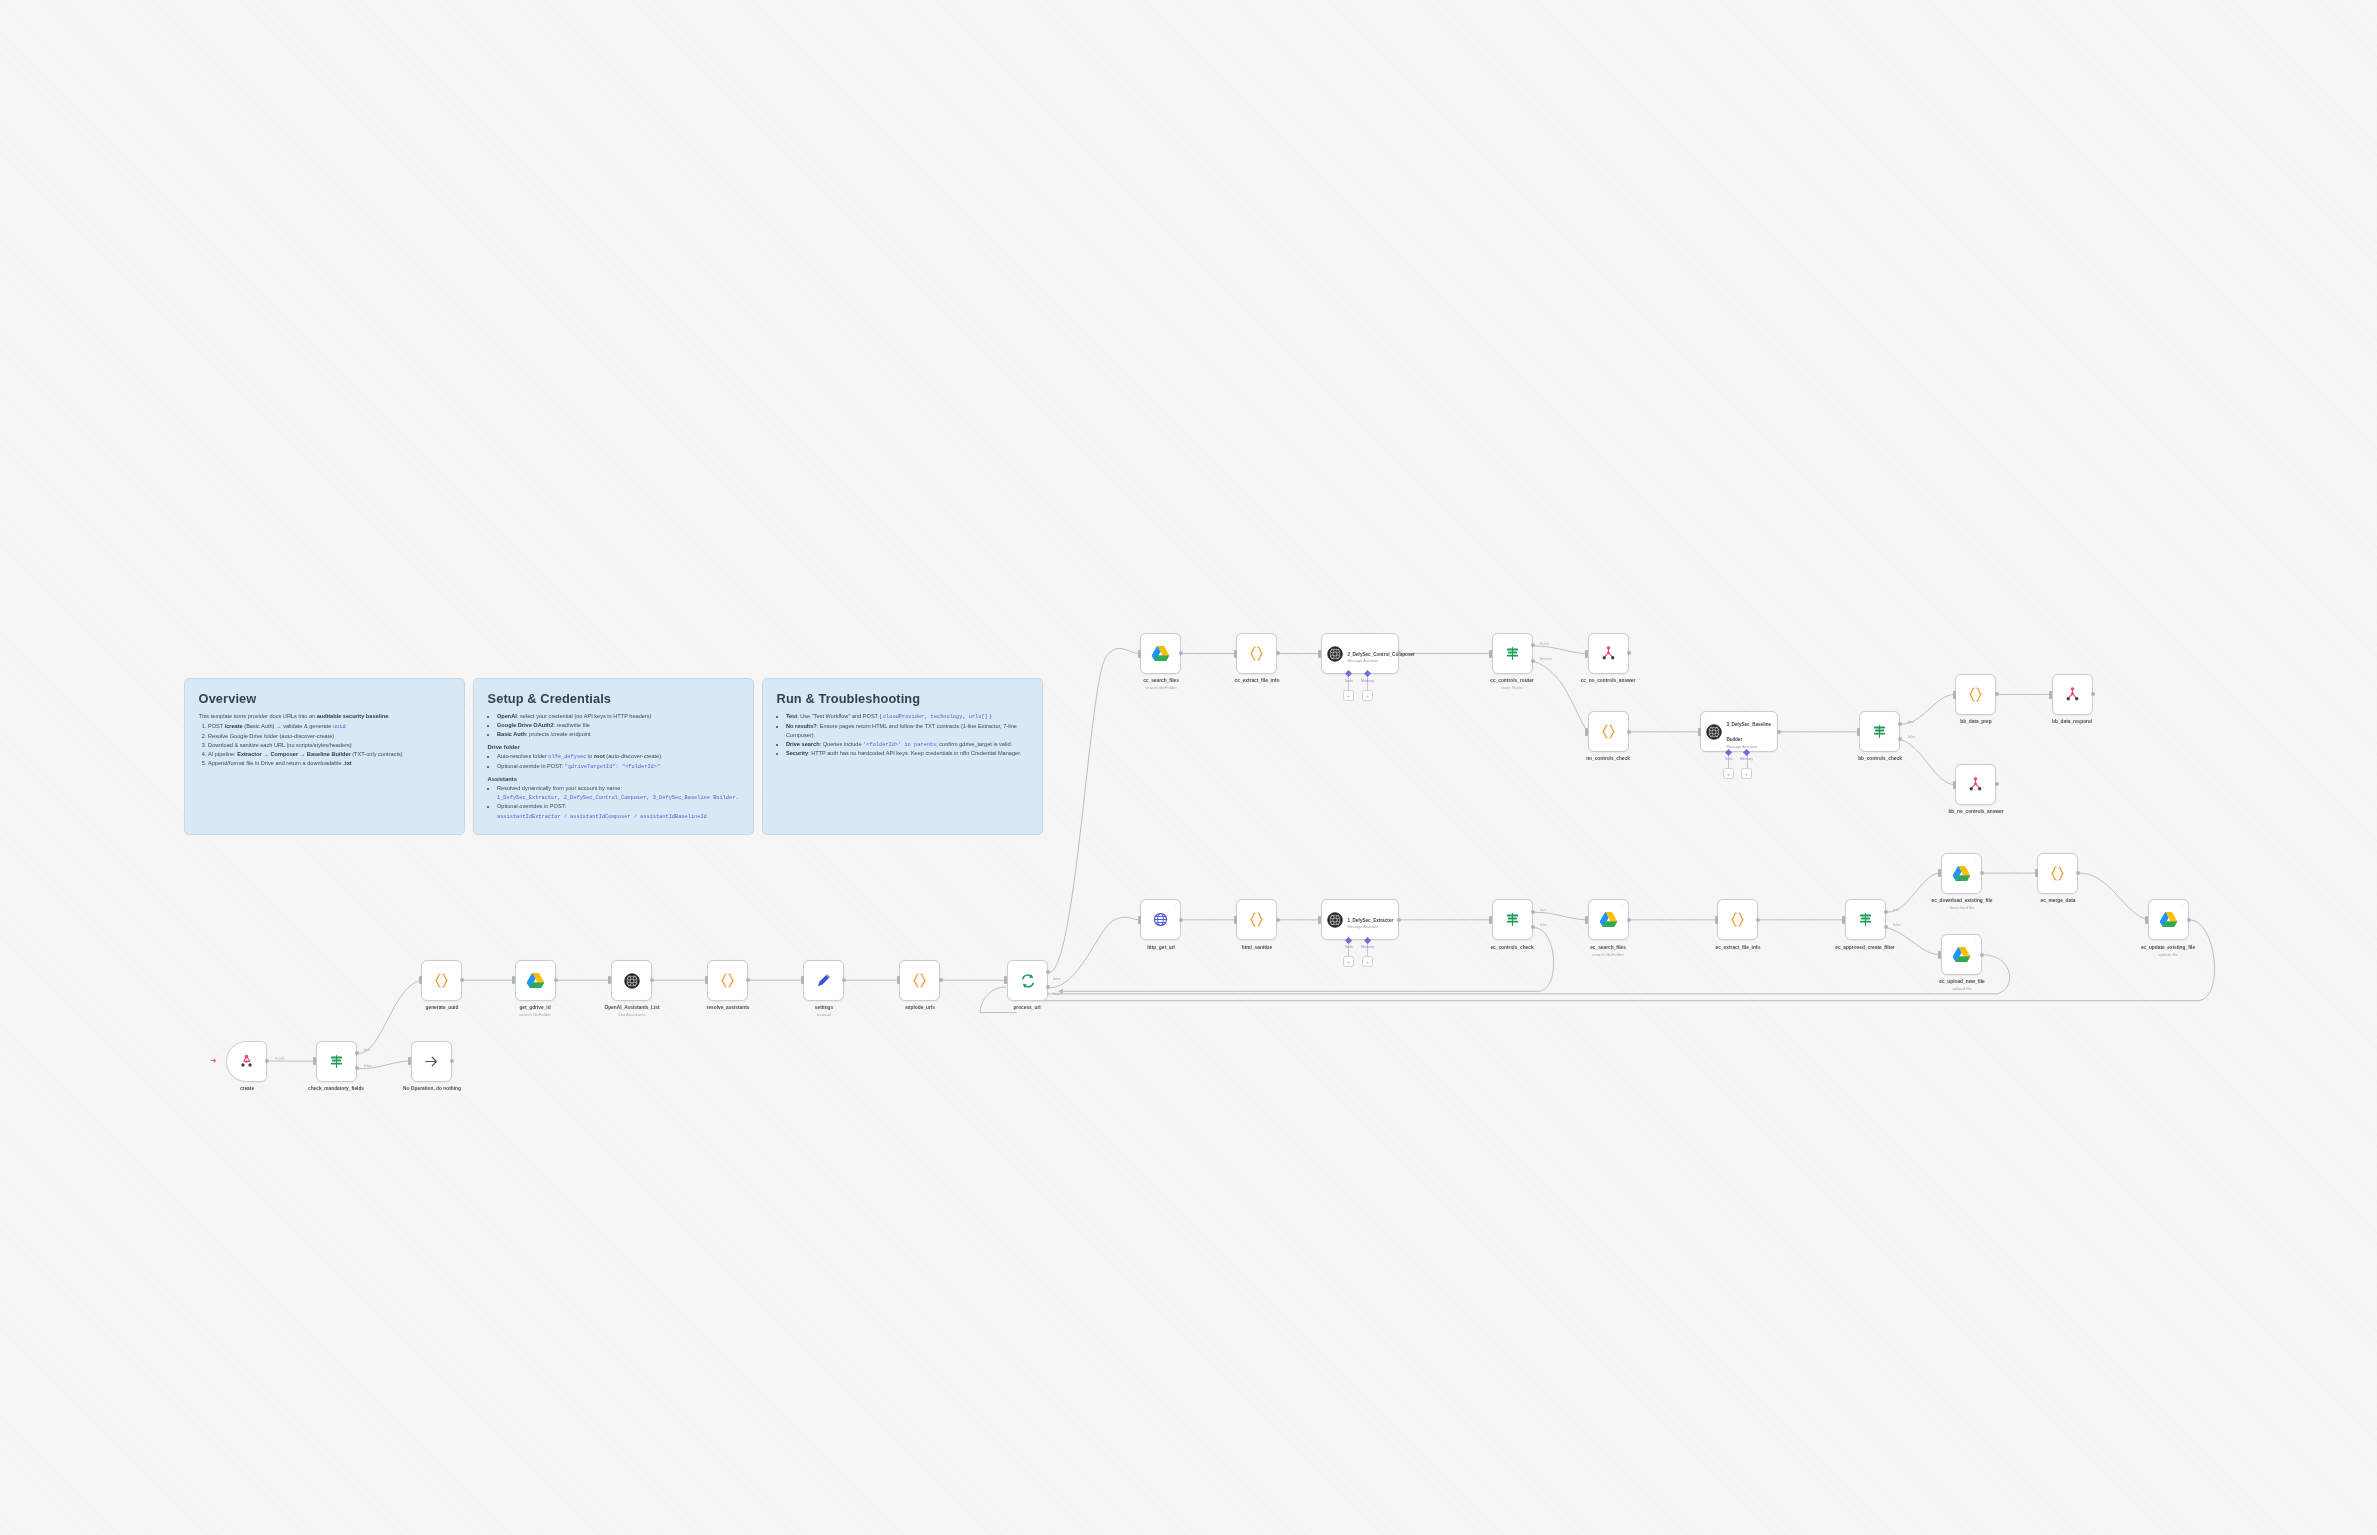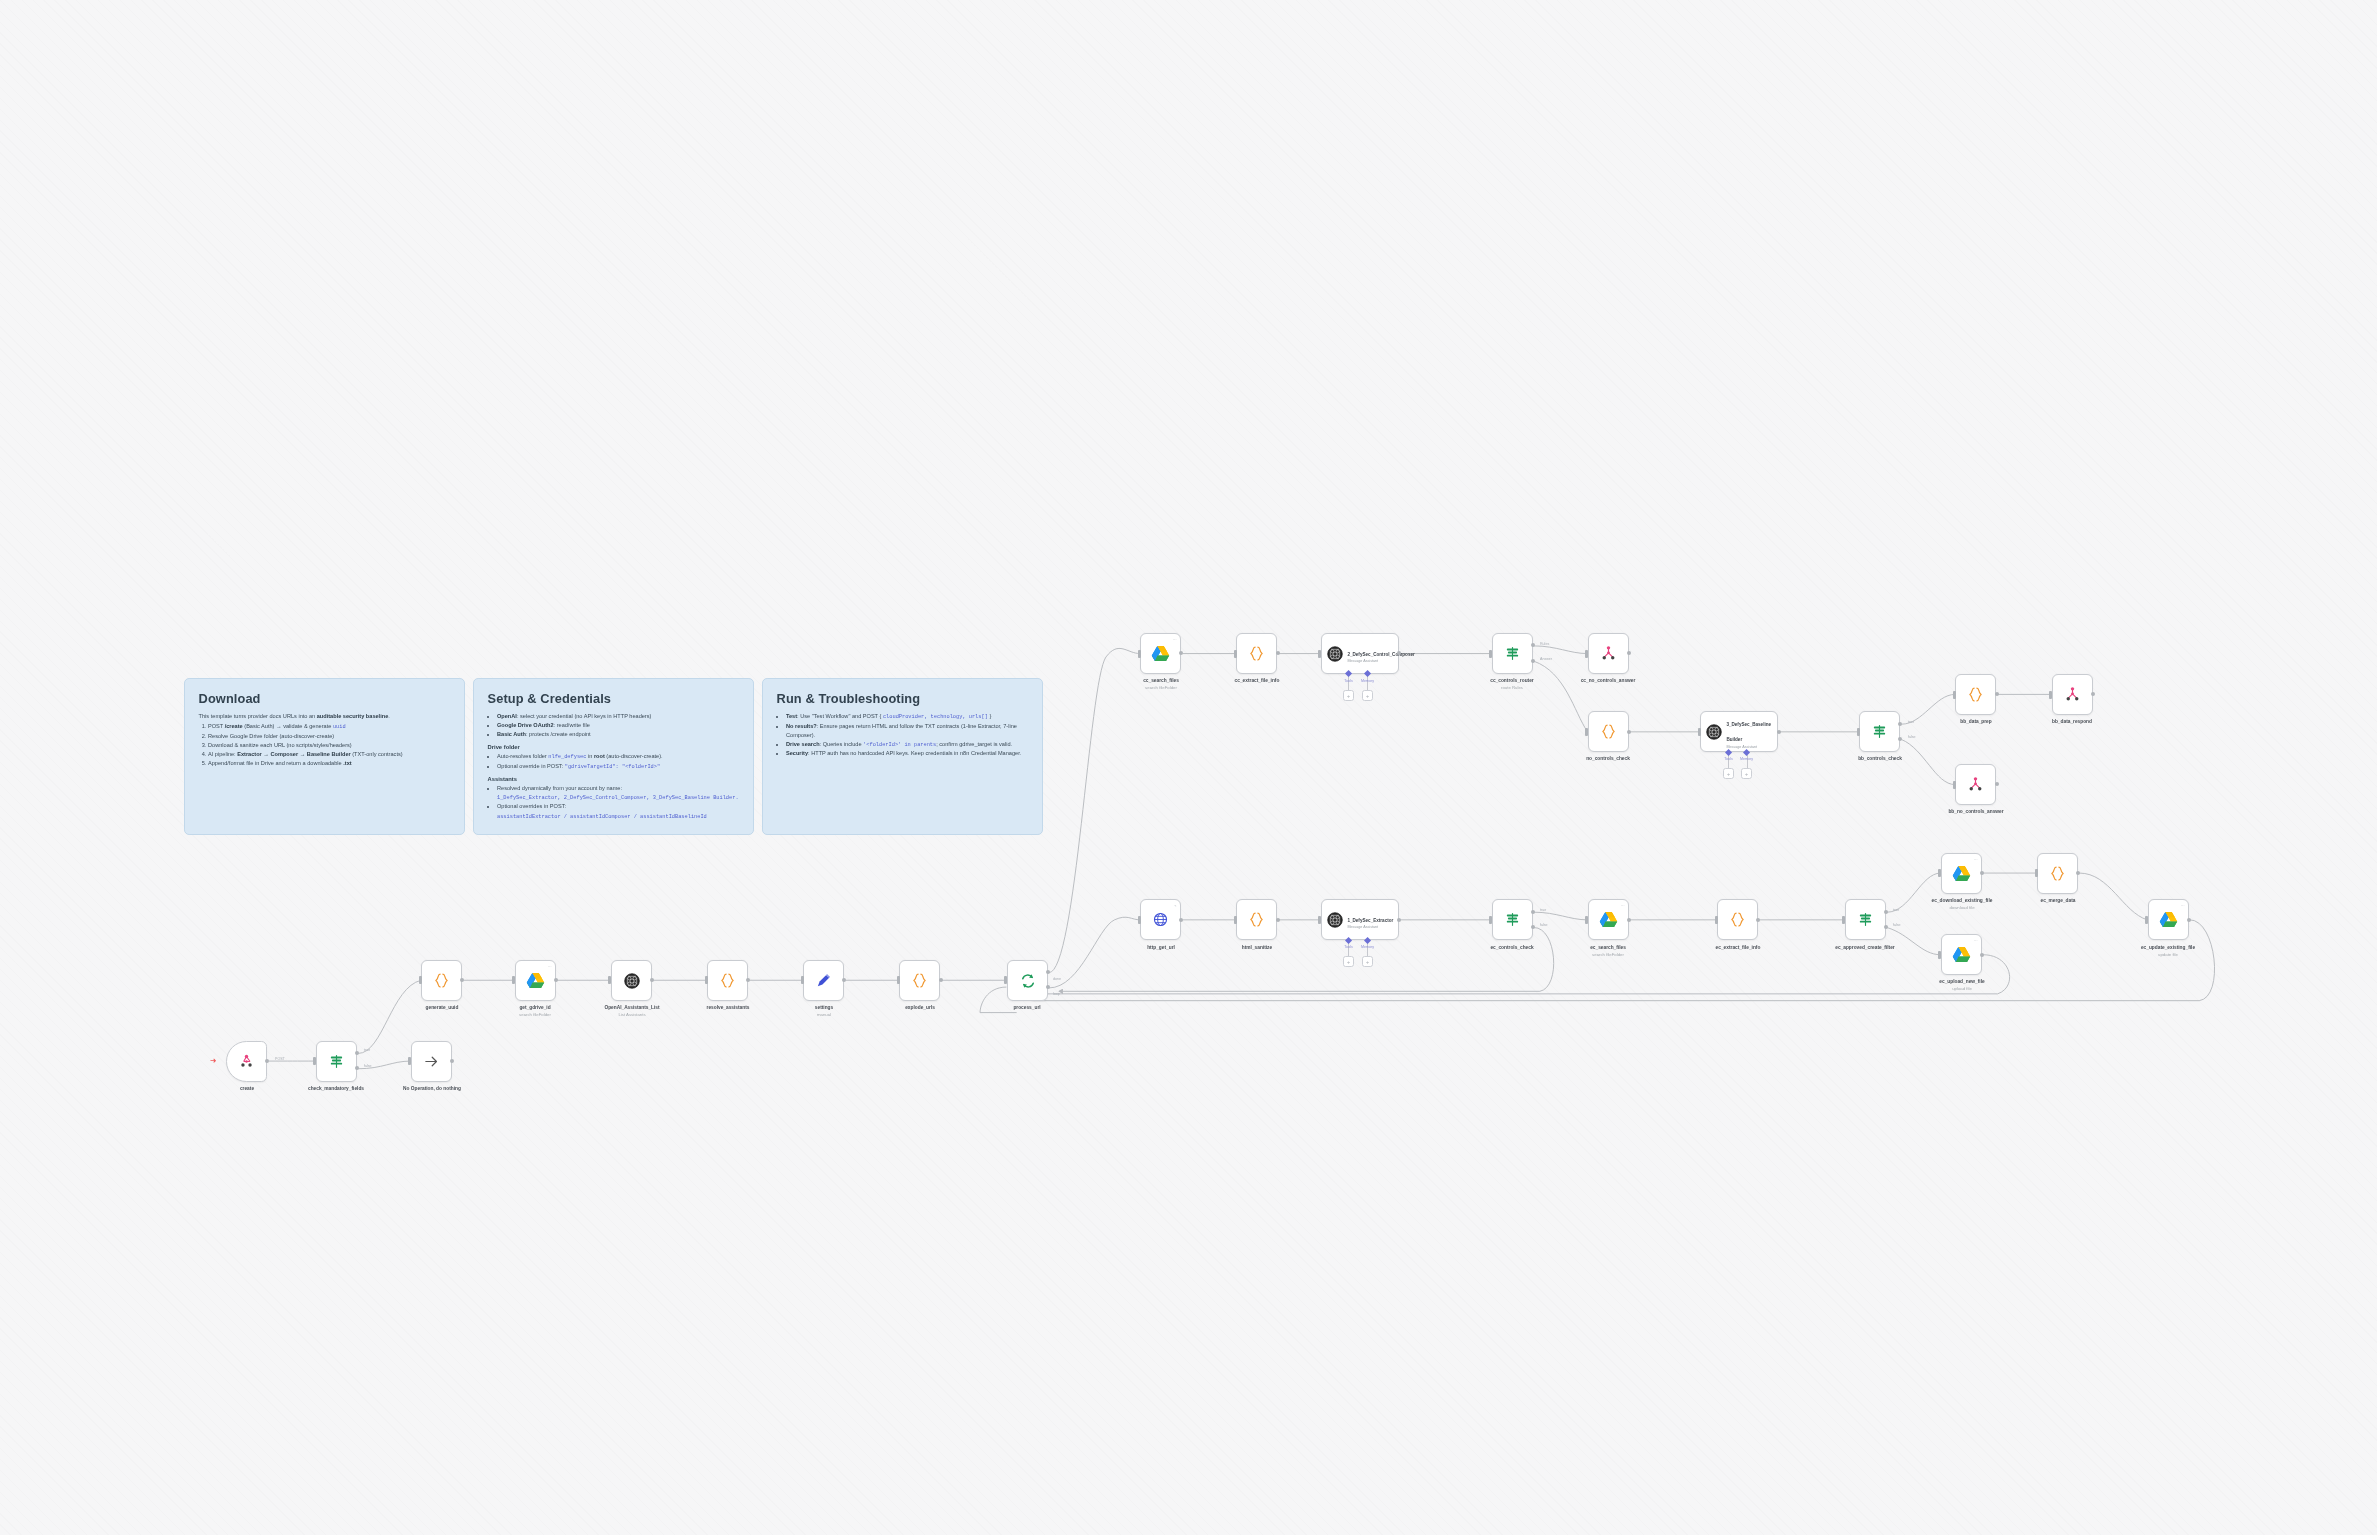--- a/index.html
+++ b/index.html
@@ -185,21 +185,21 @@
 
       <path d="M2331,1122 C2365,1122 2372,1160 2348,1168 L1215,1168 C1195,1168 1190,1155 1190,1145"></path>
 
       <path d="M2574,1081 C2605,1081 2615,1172 2585,1176 L1215,1176 C1196,1176 1190,1162 1190,1150"></path>
 
       <path d="M1183,1160 C1160,1160 1152,1180 1152,1190 L1195,1190"></path>
     </g>
   </svg>
 
   <div class="sticky" style="left:184px; top:678px; width:281px; height:157px;">
-    <h2>Download</h2>
+    <h2>Overview</h2>
     <div class="intro">
       <span>This template turns provider docs URLs into an </span><b>auditable security baseline</b><span>.</span>
     </div>
     <ol>
       <li><span>POST </span><b>/create</b><span> (Basic Auth) → validate &amp; generate </span><span class="mono">uuid</span></li>
       <li><span>Resolve Google Drive folder (auto-discover-create)</span></li>
       <li><span>Download &amp; sanitize each URL (no scripts/styles/headers)</span></li>
       <li><span>AI pipeline: </span><b>Extractor → Composer → Baseline Builder</b><span> (TXT-only contracts)</span></li>
       <li><span>Append/format file in Drive and return a downloadable </span><b>.txt</b></li>
     </ol>

